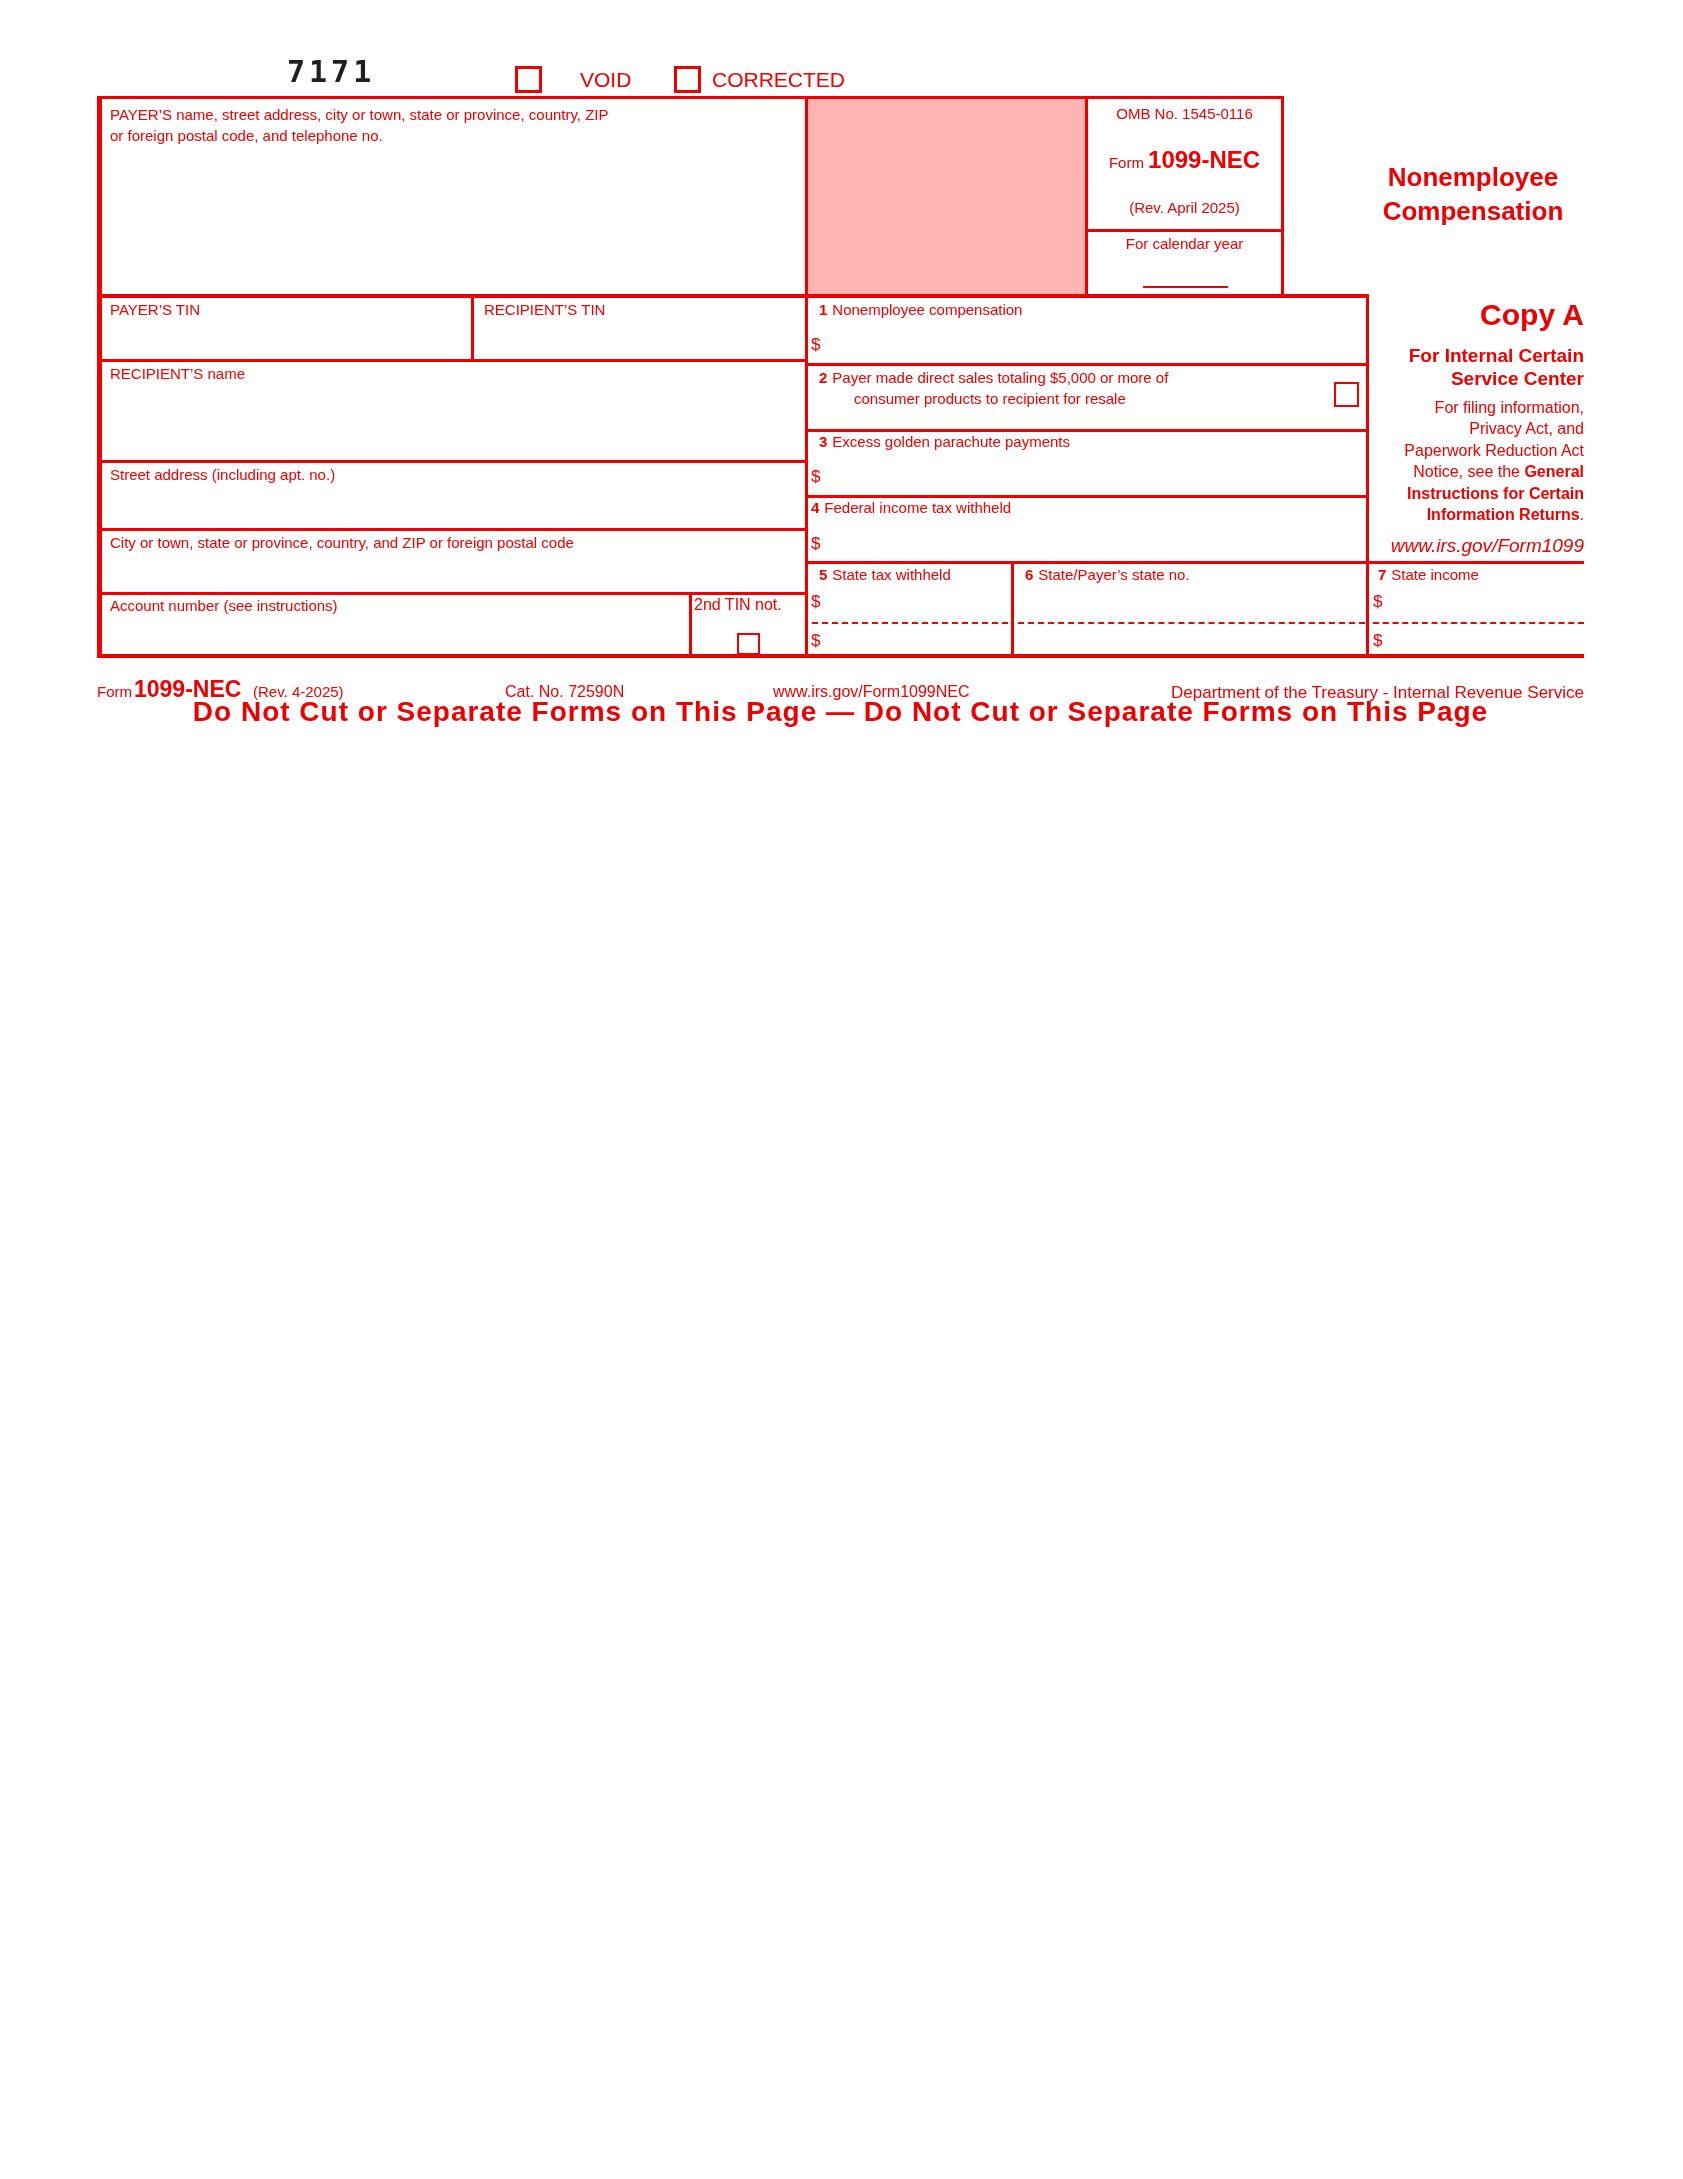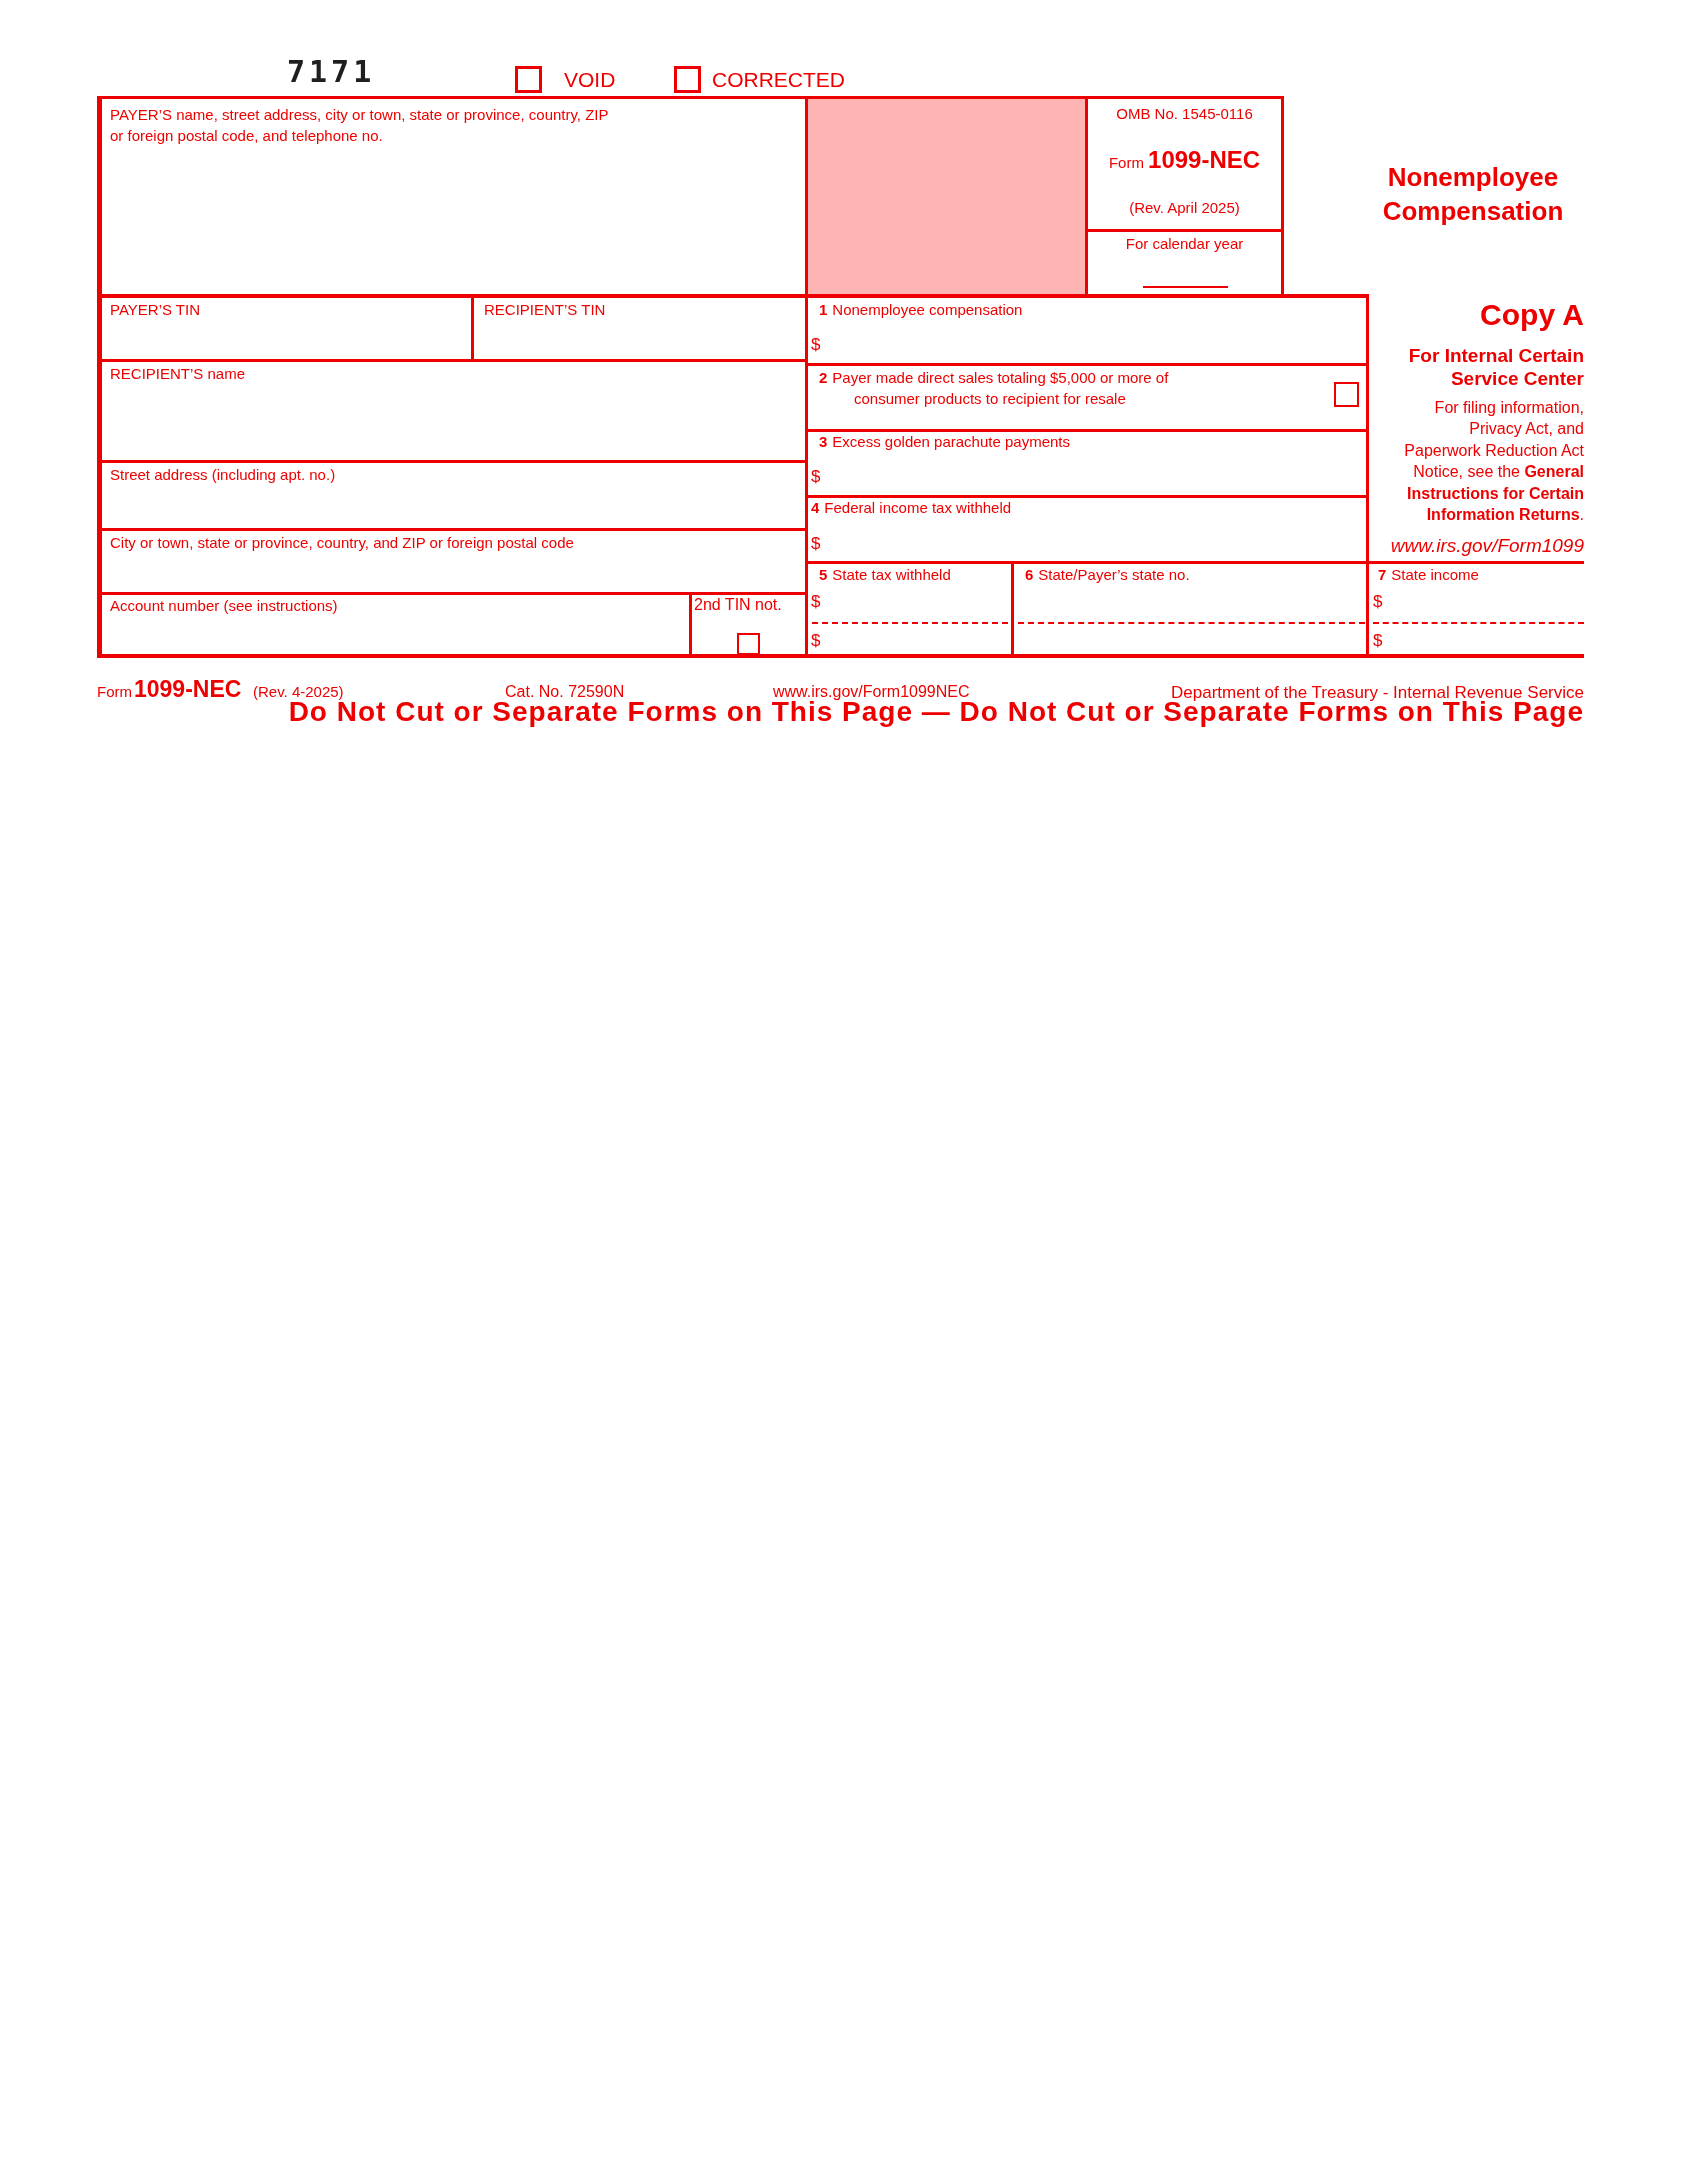--- a/index.html
+++ b/index.html
@@ -46,21 +46,21 @@
   <div class="hl" style="left:805px;top:561px;width:779px;height:3px"></div>
   <div class="vl" style="left:1366px;top:294px;width:3px;height:360px"></div>
   <div class="vl" style="left:1011px;top:561px;width:3px;height:93px"></div>
   <div class="dash" style="left:812px;top:622px;width:196px"></div>
   <div class="dash" style="left:1018px;top:622px;width:347px"></div>
   <div class="dash" style="left:1373px;top:622px;width:211px"></div>
 
   <div class="code" style="left:287px;top:54px">7171</div>
 
   <div class="cb" style="left:515px;top:66px;width:27px;height:27px"></div>
-  <div class="t" style="left:564px;top:67px;font-size:21px">VOID</div>
+  <div class="t" style="left:580px;top:67px;font-size:21px">VOID</div>
 
   <div class="cb" style="left:674px;top:66px;width:27px;height:27px"></div>
   <div class="t" style="left:712px;top:67px;font-size:21px">CORRECTED</div>
 
   <div class="t ctr" style="left:1088px;top:105px;width:193px">OMB No. 1545-0116</div>
   <div class="t ctr" style="left:1088px;top:145px;width:193px">
     <span>Form</span>
     <span class="b" style="font-size:24px">1099-NEC</span>
   </div>
   <div class="t ctr" style="left:1088px;top:199px;width:193px">(Rev. April 2025)</div>
@@ -154,16 +154,16 @@
   <div class="fld" style="left:1018px;top:586px;width:345px;height:65px"></div>
   <div class="fld" style="left:1391px;top:586px;width:191px;height:34px"></div>
   <div class="fld" style="left:1391px;top:626px;width:191px;height:27px"></div>
 
   <div class="t" style="left:97px;top:683px">Form</div>
   <div class="t b" style="left:134px;top:675px;font-size:23px">1099-NEC</div>
   <div class="t" style="left:253px;top:683px">(Rev. 4-2025)</div>
   <div class="t" style="left:505px;top:682px;font-size:16px">Cat. No. 72590N</div>
   <div class="t" style="left:773px;top:682px;font-size:16px">www.irs.gov/Form1099NEC</div>
   <div class="t rt" style="left:1084px;top:682px;width:500px;font-size:17px">Department of the Treasury - Internal Revenue Service</div>
-  <div class="t b" style="left:97px;top:694px;width:1487px;font-size:28px;letter-spacing:1px;text-align:right">Do Not Cut or Separate Forms on This Page — Do Not Cut or Separate Forms on This Page</div>
+  <div class="t b" style="left:97px;top:694px;width:1487px;font-size:28px;letter-spacing:1px;text-align:center">Do Not Cut or Separate Forms on This Page — Do Not Cut or Separate Forms on This Page</div>
 
 </div>
 
 
 </body></html>

